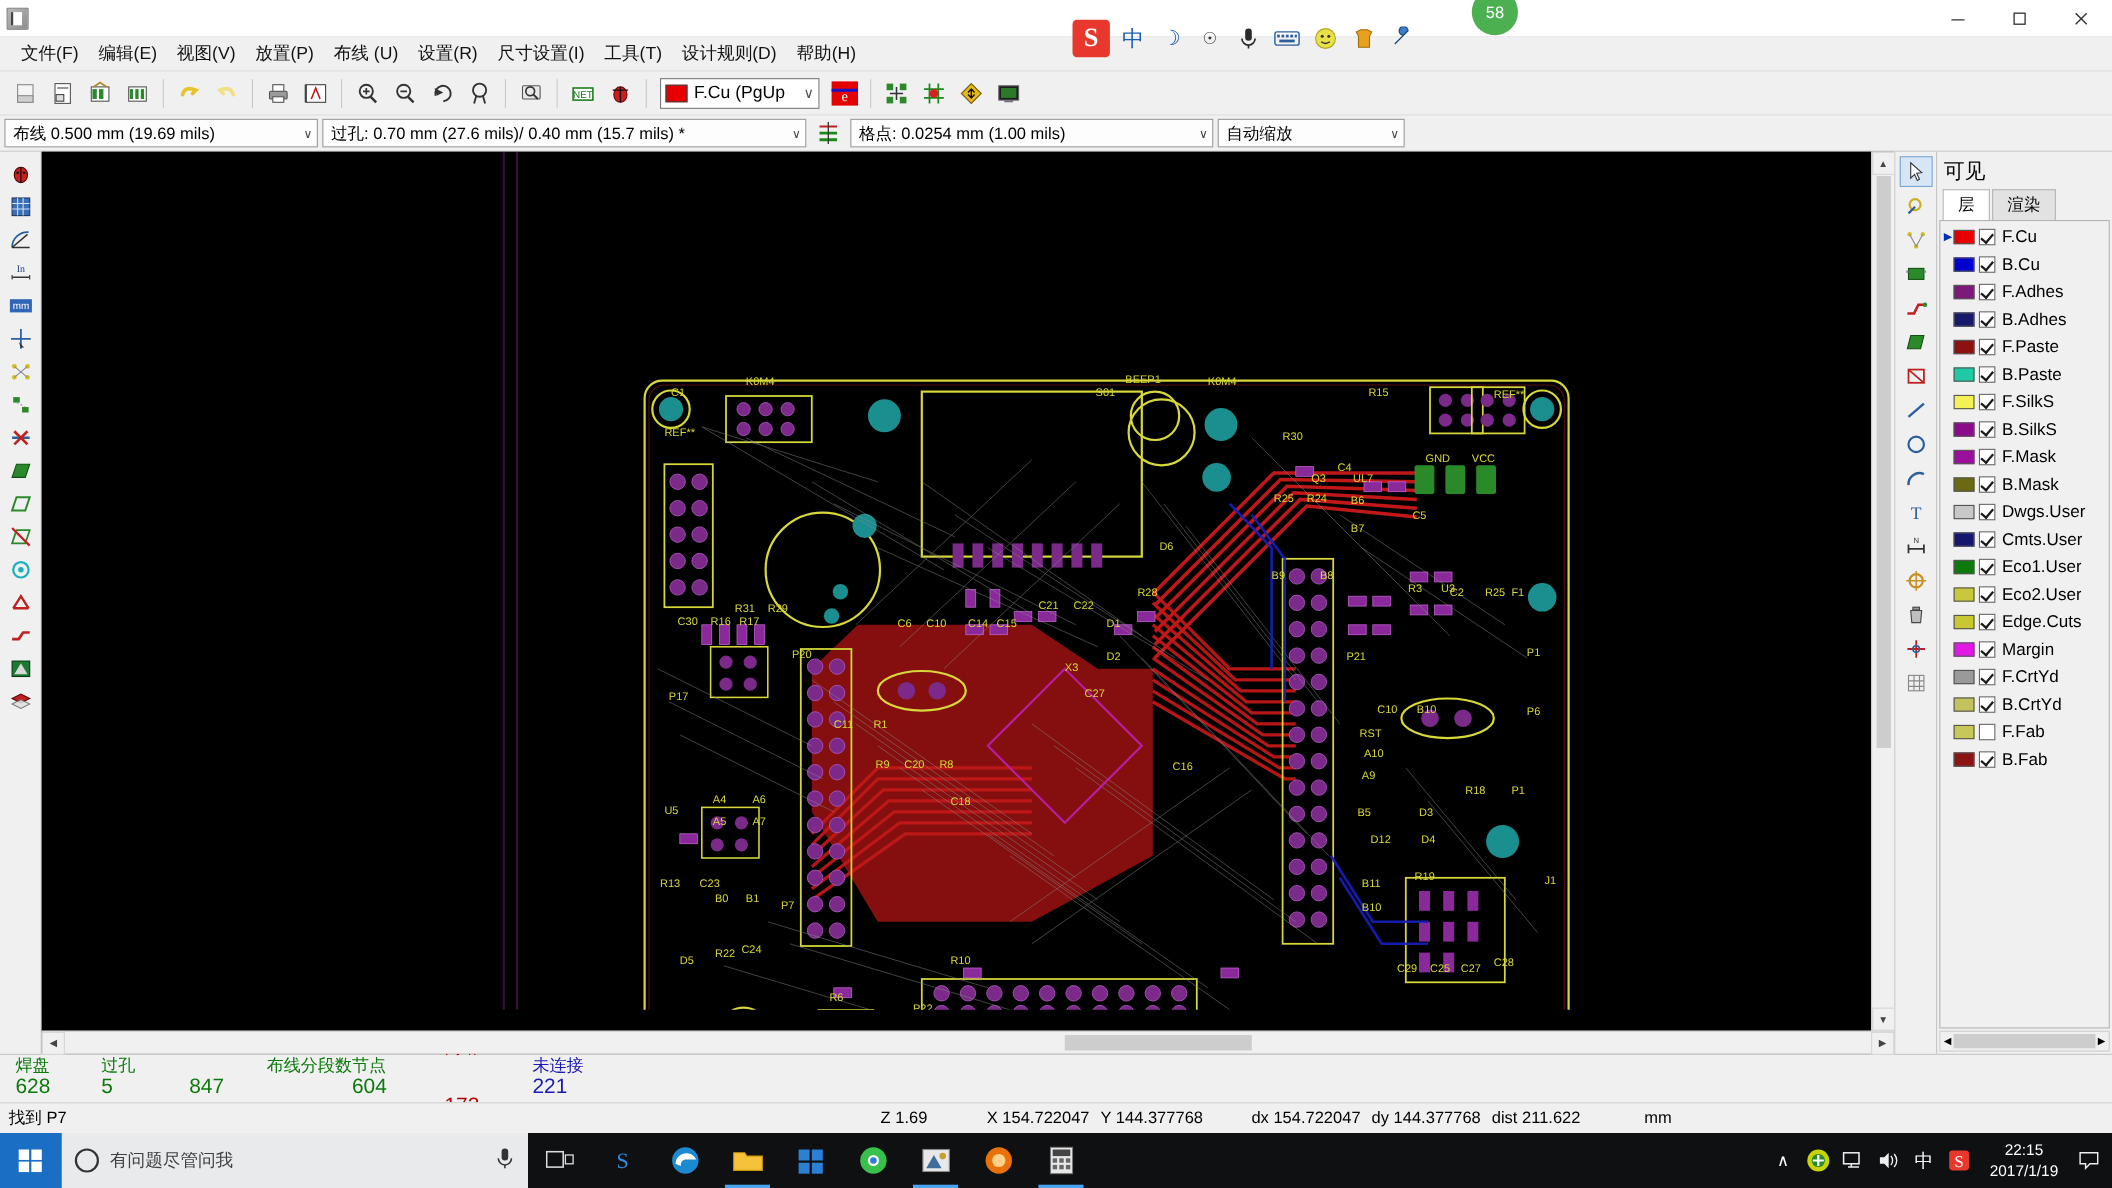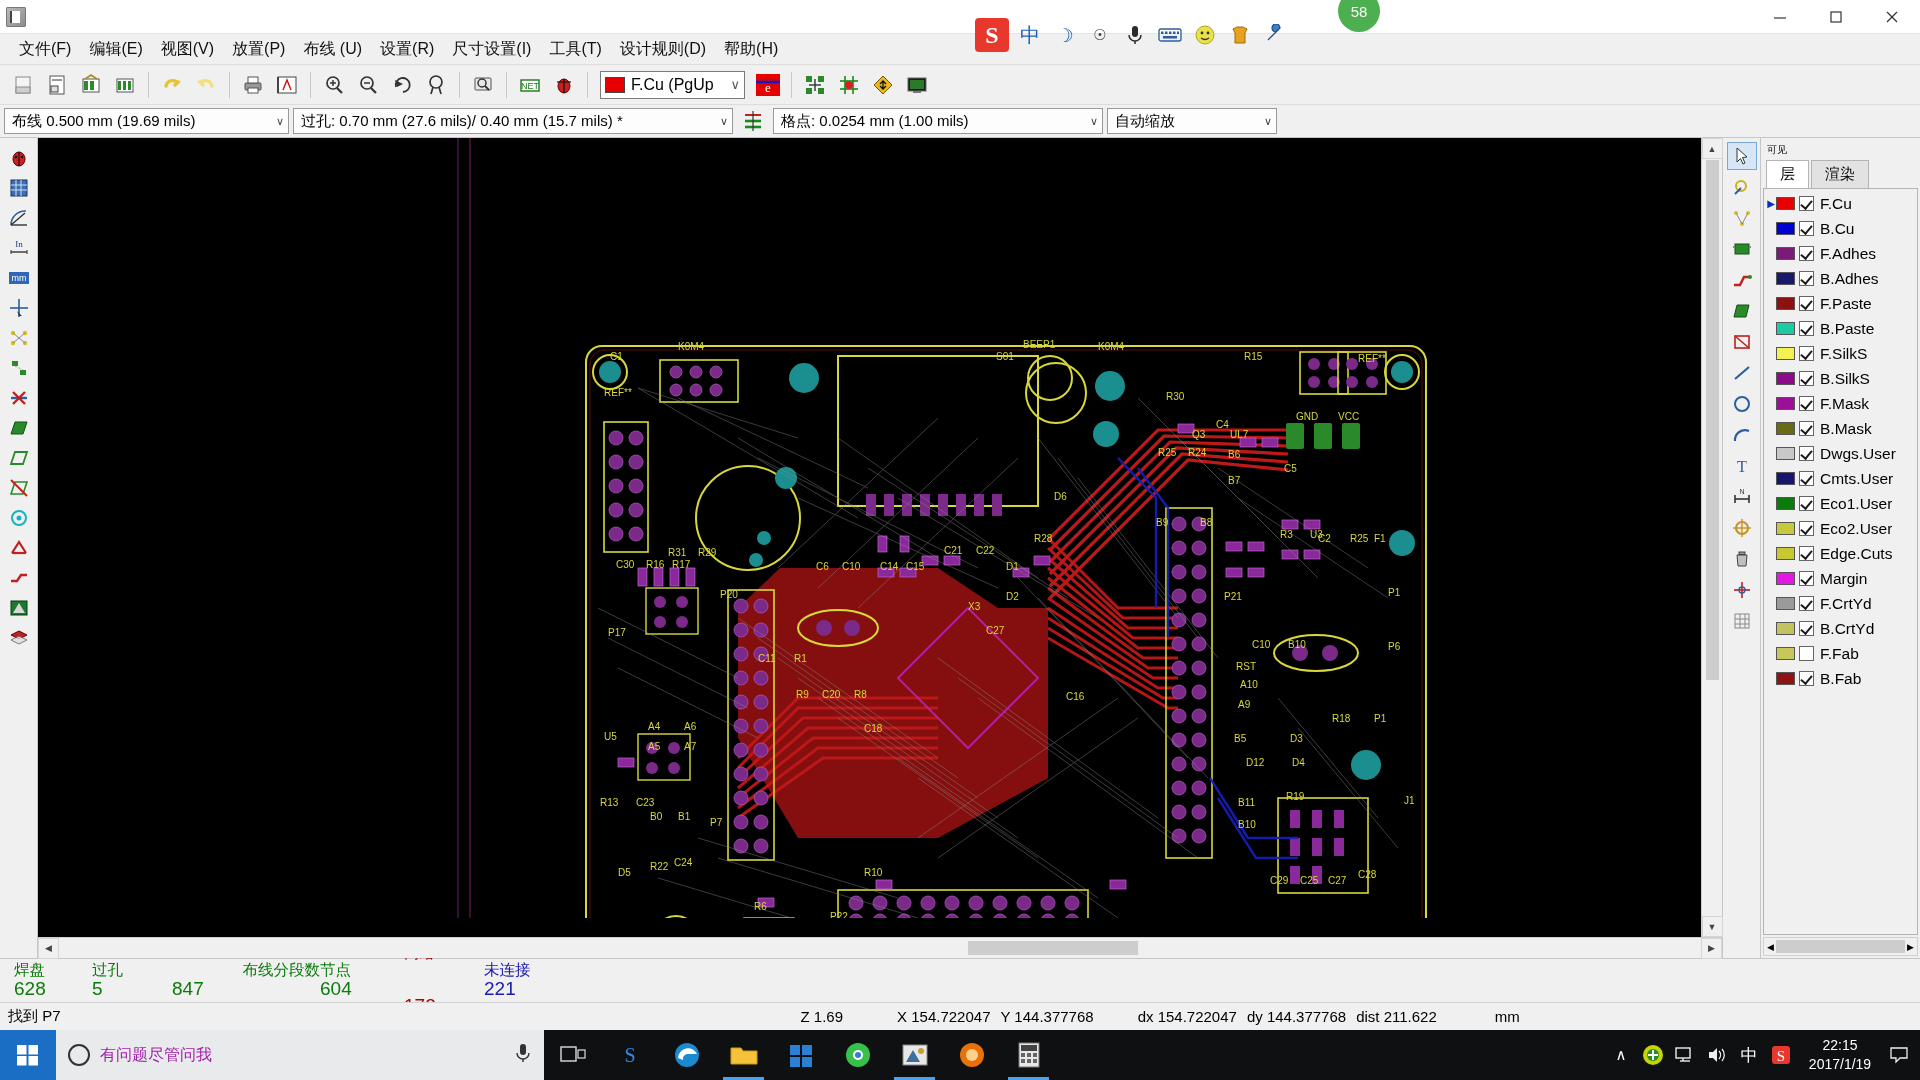--- a/index.html
+++ b/index.html
@@ -87,21 +87,21 @@
   .hscroll{ height:21px; background:#f0f0f0; border-top:1px solid #cfcfcf;
     display:flex; align-items:center; justify-content:space-between; flex:none;}
 
   
   .righttb{ width:38px; background:#f0f0f0; border-left:1px solid #c6c6c6;
     display:flex; flex-direction:column; align-items:center; padding-top:4px; gap:3px; flex:none;}
 
   
   .layers{ width:160px; background:#f0f0f0; border-left:1px solid #c6c6c6;
      display:flex; flex-direction:column; flex:none; }
-  .layers .hdr{ font-size:10px; padding:5px 6px 3px 6px; }
+  .layers .hdr{ font-size:19px; padding:5px 6px 3px 6px; }
   .tabs{ display:flex; padding-left:5px; }
   .tab{ padding:4px 13px; font-size:15px; border:1px solid #b4b4b4; border-bottom:none;
      background:#e2e2e2; margin-right:2px;}
   .tab.active{ background:#fff; }
   .layerlist{ flex:1; background:#f0f0f0; border:1px solid #b4b4b4; margin:0 2px;
      overflow:hidden; padding-top:2px; }
   .lrow{ display:flex; align-items:center; height:25px; padding-left:2px; font-size:15.5px; }
   .lrow .sel{ width:10px; flex:none; color:#0030c0; font-size:10px; text-align:center;}
   .lrow .sw{ width:19px;height:13px;border:1px solid #555; margin-right:4px; flex:none;}
   .lrow .cb{ width:15px;height:15px;border:1px solid #666; background:#fff; margin-right:6px;
@@ -122,22 +122,22 @@
   
   .status{ height:28px; background:#f0f0f0; border-top:1px solid #d2d2d2;
      display:flex; align-items:center; font-size:15px; flex:none; }
   .status .msg{ padding-left:8px; }
 
   
   .taskbar{ height:50px; background:#0e1012; display:flex; align-items:center; flex:none;
      color:#fff; }
   .startbtn{ width:56px;height:50px;display:flex;align-items:center;justify-content:center;
      background:#1a6fc4;}
-  .searchbox{ width:488px;height:50px;display:flex;align-items:center; background:#e9eaec;
-     color:#a21caf; font-size:16px; padding:0 12px; gap:10px;}
+  .searchbox{ width:424px;height:50px;display:flex;align-items:center; background:#e9eaec;
+     color:#404040; font-size:16px; padding:0 12px; gap:10px;}
   .searchbox .circ{ width:22px;height:22px;border:2px solid #333;border-radius:50%;flex:none;}
   .searchbox .txt{flex:1;}
   .taskicon{ width:57px;height:50px;display:flex;align-items:center;justify-content:center;
      position:relative;}
   .taskicon.active:after{content:"";position:absolute;bottom:0;left:8px;right:8px;height:3px;
      background:#4aa3f0;}
   .tray{ margin-left:auto; display:flex; align-items:center; gap:2px; padding-right:6px;}
   .trayicon{ width:30px;height:50px;display:flex;align-items:center;justify-content:center;font-size:15px;}
   .clock{ display:flex; flex-direction:column; align-items:center; justify-content:center;
      font-size:14px; line-height:1.35; padding:0 10px; min-width:84px;}

